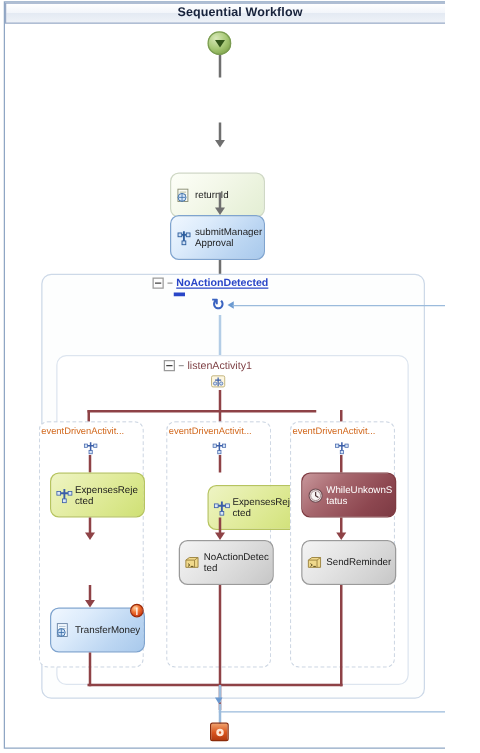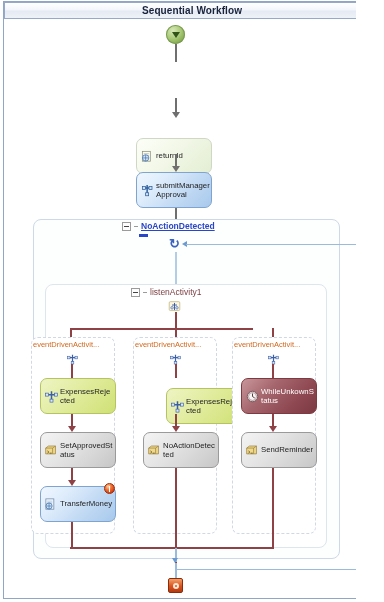--- a/index.html
+++ b/index.html
@@ -394,31 +394,20 @@
         <rect x="11.2" y="4.4" width="3.2" height="3.2" fill="#dae8f8" stroke="#3b5ea8" stroke-width="0.7"></rect>
         <rect x="6.4" y="10.8" width="3.2" height="3.2" fill="#dae8f8" stroke="#3b5ea8" stroke-width="0.7"></rect>
       </svg>
     </span>
     <span class="node-label">ExpensesRejected</span>
   </div>
 
   <div class="conn-v dark-red" style="left:71px; top:414px; height:14px;"></div>
   <div class="arrow-down dark-red" style="left:68px; top:426px;"></div>
 
-  <div class="node gray" style="left:40px; top:432px;">
-    <span class="node-icon">
-      <svg viewBox="0 0 16 16" width="15" height="15">
-        <path d="M1.8 11.6V5.4l3-2.2h7.4v8.4z" fill="#f0d98c" stroke="#9c8340" stroke-width="0.8"></path>
-        <path d="M1.8 5.4h7.4l3-2.2" fill="none" stroke="#9c8340" stroke-width="0.8"></path>
-        <path d="M9.2 5.4v6.2" fill="none" stroke="#9c8340" stroke-width="0.8"></path>
-        <path d="M3.6 8.4l1.6 1.2-1.6 1.2M6 10.8h2.2" stroke="#5a4a1c" stroke-width="0.8" fill="none"></path>
-      </svg>
-    </span>
-    <span class="node-label">SetApprovedStatus</span>
-  </div>
 
   <div class="conn-v dark-red" style="left:71px; top:468px; height:14px;"></div>
   <div class="arrow-down dark-red" style="left:68px; top:480px;"></div>
 
   <div class="node blue-strong" style="left:40px; top:486px;">
     <span class="node-icon">
       <svg viewBox="0 0 16 16" width="15" height="15">
         <rect x="2" y="2" width="8.5" height="11" fill="#f4faff" stroke="#6d87a8" stroke-width="0.8"></rect>
         <line x1="3.4" y1="4.4" x2="9" y2="4.4" stroke="#9fb4cc" stroke-width="0.7"></line>
         <line x1="3.4" y1="6.2" x2="9" y2="6.2" stroke="#9fb4cc" stroke-width="0.7"></line>

